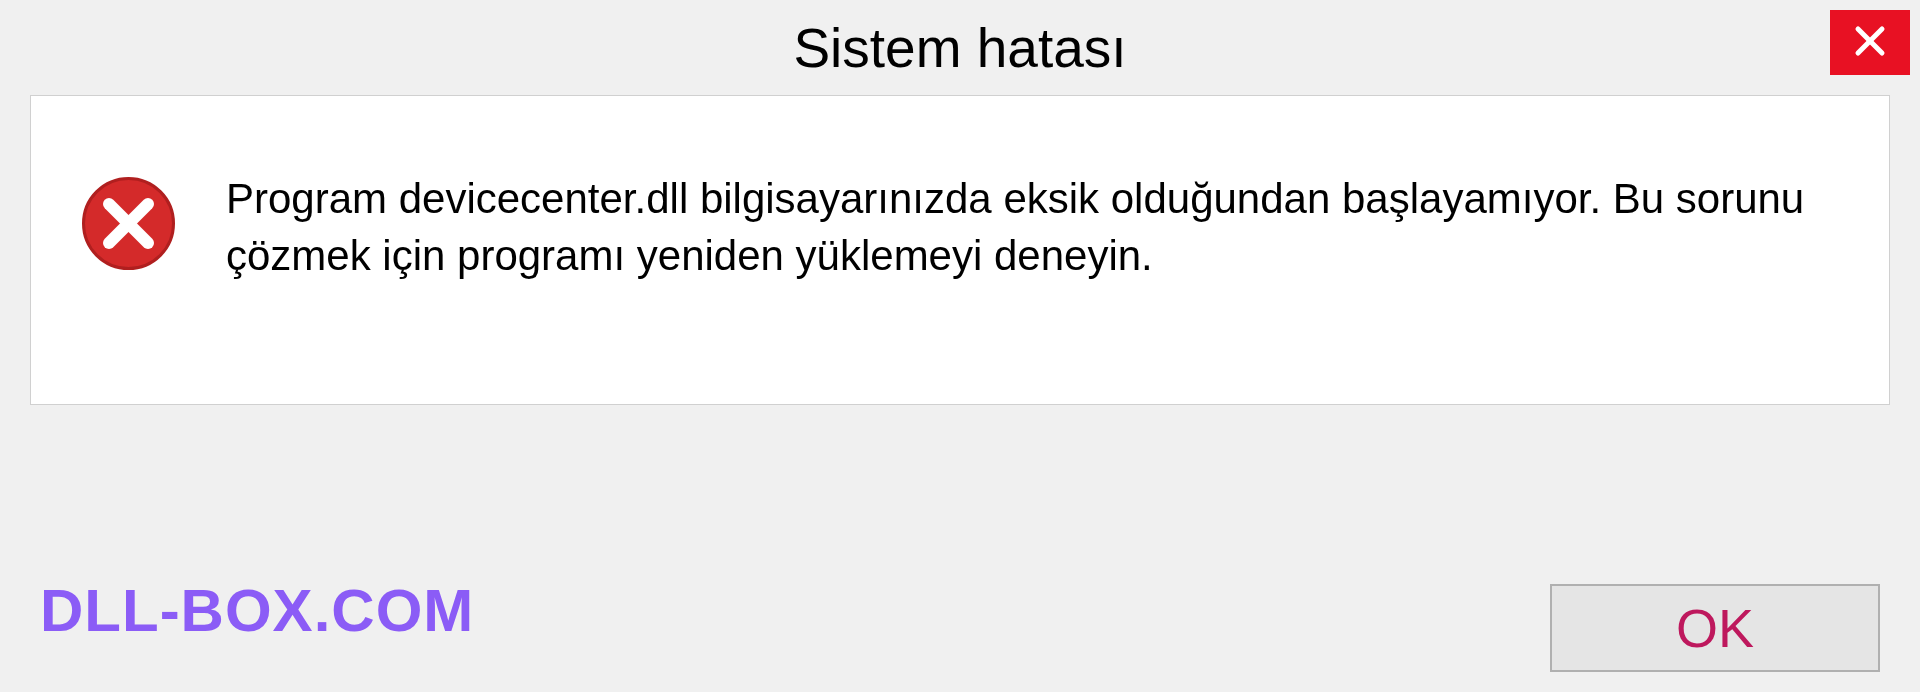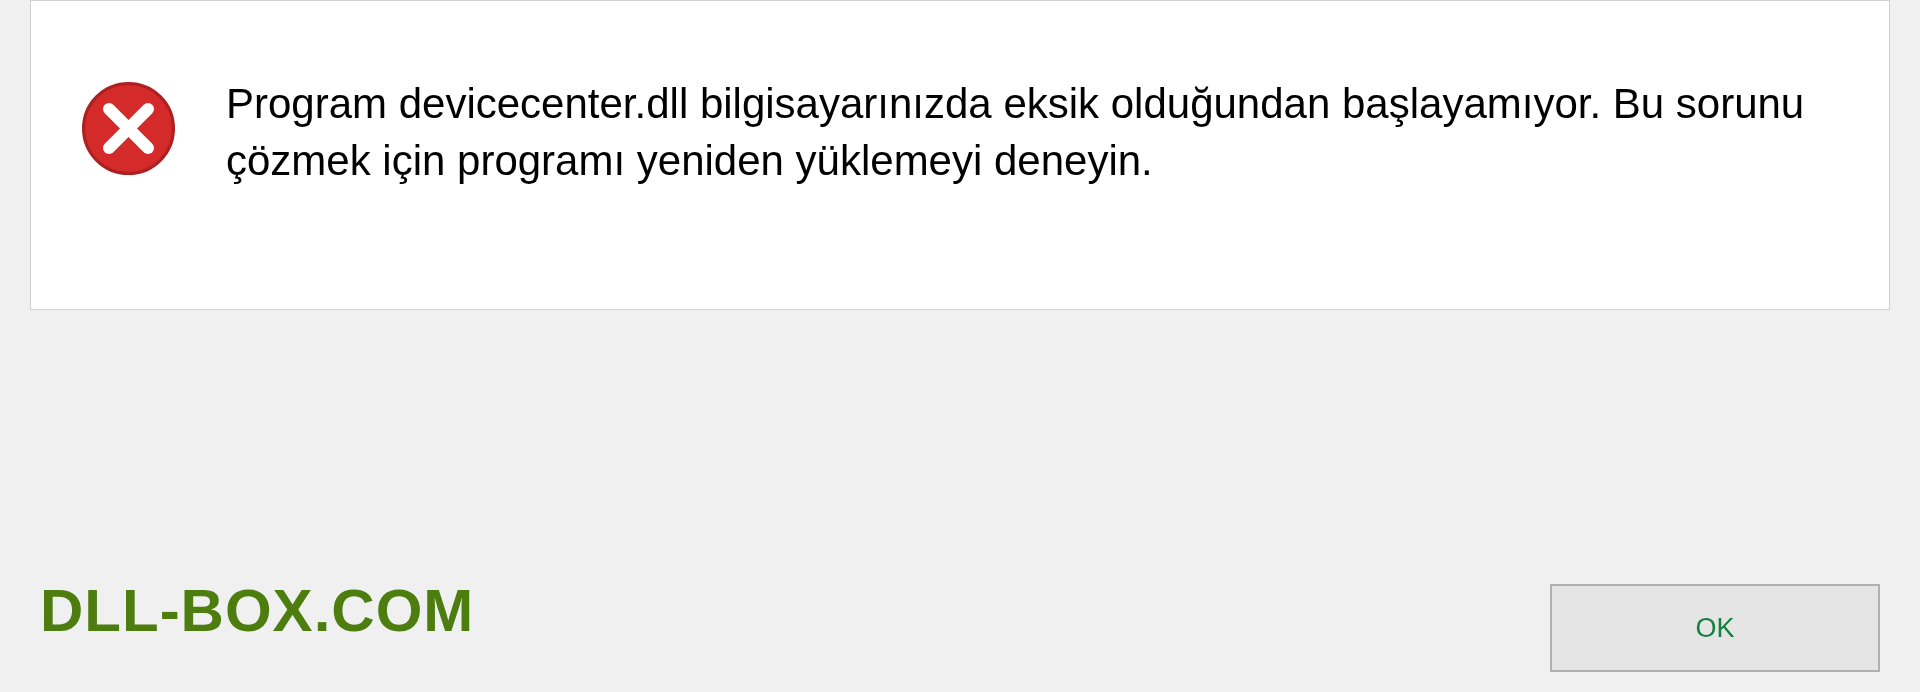--- a/index.html
+++ b/index.html
@@ -81,45 +81,57 @@
       right: 0;
       padding: 0 40px;
       display: flex;
       justify-content: space-between;
       align-items: center;
     }
     
     .watermark {
       font-size: 60px;
       font-weight: 900;
-      color: #4d7c0f;
+      color: #8b5cf6;
       letter-spacing: 1px;
       font-family: Arial, sans-serif;
     }
     
     .ok-button {
       width: 330px;
       height: 88px;
       background: #e5e5e5;
       border: 2px solid #b0b0b0;
-      font-size: 27px;
-      color: #15803d;
+      font-size: 54px;
+      color: #be185d;
       display: flex;
       align-items: center;
       justify-content: center;
       cursor: pointer;
       font-family: inherit;
       margin-top: 36px;
     }
   </style>
 </head>
 <body>
 
 <div class="dialog-window">
 
+  <div class="title-bar">
+    <div class="dialog-title">Sistem hatası</div>
+
+    <div class="close-button">
+      <span>
+        <svg width="36" height="36" viewBox="0 0 36 36">
+          <line x1="6" y1="6" x2="30" y2="30" stroke="#ffffff" stroke-width="5" stroke-linecap="round"></line>
+          <line x1="30" y1="6" x2="6" y2="30" stroke="#ffffff" stroke-width="5" stroke-linecap="round"></line>
+        </svg>
+      </span>
+    </div>
+  </div>
 
   <div class="content-panel">
     <div class="error-icon-container">
       <svg width="95" height="95" viewBox="0 0 95 95">
         <circle cx="47.5" cy="47.5" r="45" fill="#d42a2a" stroke="#b01f1f" stroke-width="3"></circle>
         <line x1="28" y1="28" x2="67" y2="67" stroke="#ffffff" stroke-width="12" stroke-linecap="round"></line>
         <line x1="67" y1="28" x2="28" y2="67" stroke="#ffffff" stroke-width="12" stroke-linecap="round"></line>
       </svg>
     </div>
 

